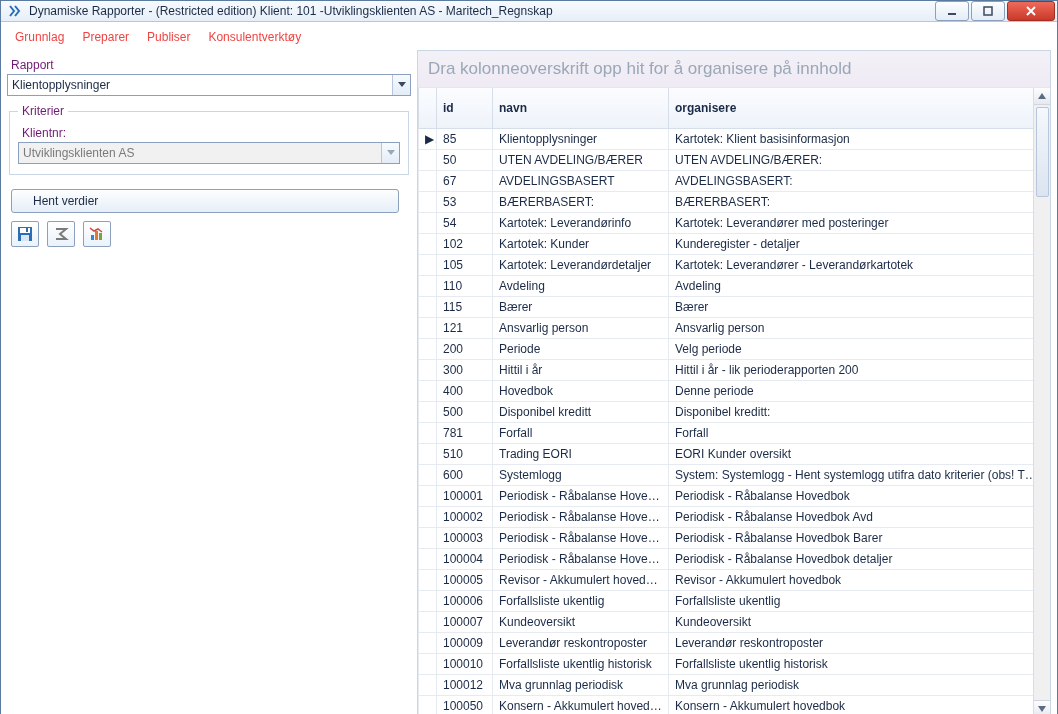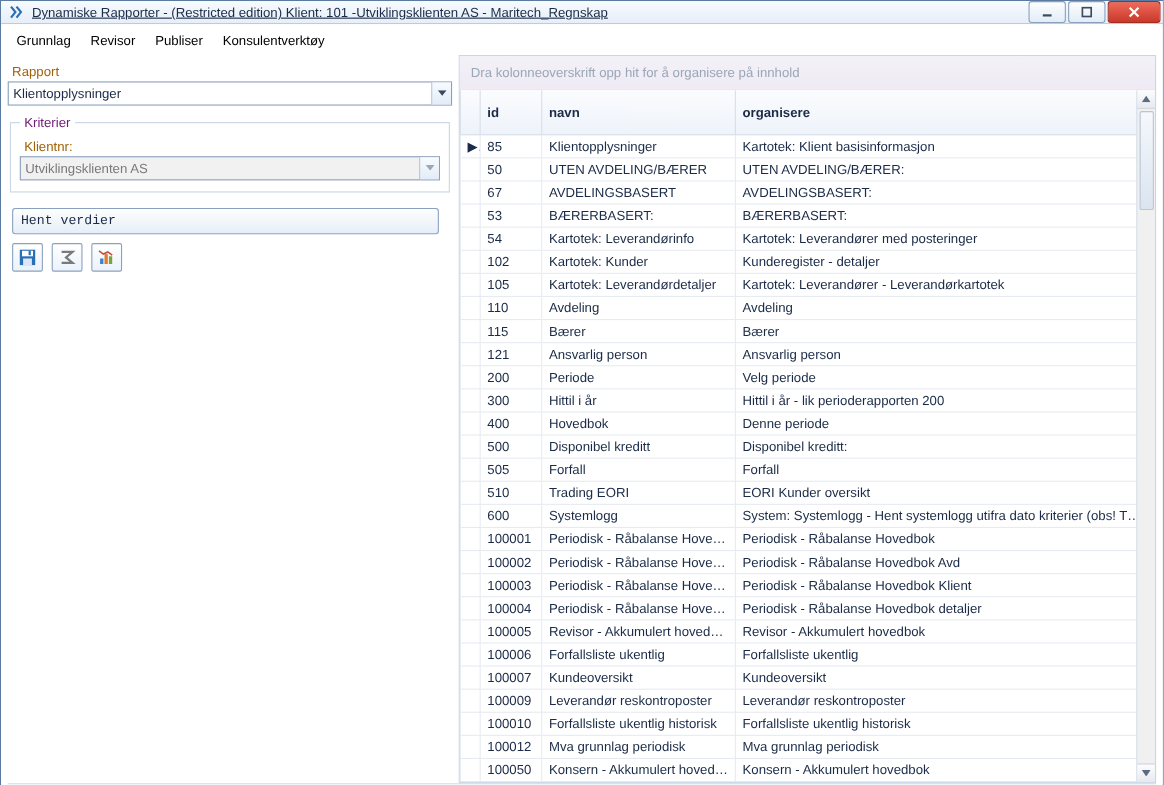--- a/index.html
+++ b/index.html
@@ -1,43 +1,43 @@
 <!DOCTYPE html>
 <html><head>
 <meta charset="utf-8">
 <style>
   * { box-sizing: border-box; }
   html, body { margin:0; padding:0; font-family: "Segoe UI", Tahoma, sans-serif; font-size:12px; background:#fff; }
   .window { width:1058px; height:714px; border:1px solid #5a7aa0; background:#fff; display:flex; flex-direction:column; box-shadow:0 0 6px rgba(0,0,0,.2); }
   .titlebar { height:30px; background:linear-gradient(#f7fbff,#e6eef8); display:flex; align-items:center; padding:0 2px 0 6px; border-bottom:1px solid #b7c6da; }
   .titlebar .app-icon { width:16px; height:16px; margin-right:6px; display:inline-flex; align-items:center; justify-content:center; }
-  .titlebar .title { color:#1b2b47; font-size:12px; flex:1; white-space:nowrap; overflow:hidden;text-decoration:underline; }
+  .titlebar .title { color:#1b2b47; font-size:12px; flex:1; white-space:nowrap; overflow:hidden; }
   .winbtns { display:flex; gap:0; }
   .winbtn { width:34px; height:20px; border:1px solid #8aa0bd; background:linear-gradient(#fdfefe,#e3ecf7); border-radius:3px; margin-left:2px; display:flex; align-items:center; justify-content:center; cursor:default; }
   .winbtn.close { width:48px; background:linear-gradient(#ef6a5a,#c9392a); border-color:#a32d20; color:#fff; }
   .winbtn svg { display:block; }
   .content { flex:1; display:flex; flex-direction:column; padding:4px 6px 2px 6px; background:#fff; }
-  .menubar { display:flex; gap:18px; padding:4px 8px 6px 8px; color:#000000; }
+  .menubar { display:flex; gap:18px; padding:4px 8px 6px 8px; color:#ef4444; }
   .menubar span { cursor:default; }
   .body { flex:1; display:flex; gap:6px; min-height:0; }
   .leftpanel { width:404px; display:flex; flex-direction:column; }
   .tabbtn { display:inline-block; border:1px solid #9db4cf; background:linear-gradient(#fff,#eaf1fa); padding:4px 14px; border-radius:3px 3px 0 0; margin-left:6px; color:#1b2b47; }
-  .label { color:#a16207; margin:8px 0 2px 4px; }
+  .label { color:#701a75; margin:8px 0 2px 4px; }
   .combo { position:relative; width:100%; border:1px solid #8aa0bd; background:#fff; height:22px; display:flex; align-items:center; }
   .combo input { border:0; outline:0; flex:1; height:100%; padding:0 4px; font:inherit; color:#1b2b47; background:transparent; }
   .combo .arrow { width:18px; height:100%; border-left:1px solid #b7c6da; display:flex; align-items:center; justify-content:center; background:linear-gradient(#f7fbff,#e3ecf7); }
   .combo.disabled { background:#f1f1f1; }
   .combo.disabled input { color:#7a7a7a; }
   fieldset.kriterier { border:1px solid #c9d6e6; margin:8px 2px 0 2px; padding:6px 8px 10px 8px; }
   fieldset.kriterier legend { color:#701a75; padding:0 4px; }
-  .btn { border:1px solid #8aa0bd; background:linear-gradient(#fdfefe,#e6eef8); padding:4px 7px; border-radius:3px; color:#1b2b47; display:inline-block; margin:14px 12px 8px 4px;font-family:Liberation Mono, monospace; }
+  .btn { border:1px solid #8aa0bd; background:linear-gradient(#fdfefe,#e6eef8); padding:4px 21px; border-radius:3px; color:#1b2b47; display:inline-block; margin:14px 12px 8px 4px; }
   .iconrow { display:flex; gap:8px; margin-left:4px; }
   .iconbtn { width:28px; height:26px; border:1px solid #8aa0bd; background:linear-gradient(#fff,#eaf2fb); border-radius:2px; display:flex; align-items:center; justify-content:center; }
   .rightpanel { flex:1; border:1px solid #c9d6e6; display:flex; flex-direction:column; min-width:0; position:relative; }
-  .grouphint { color:#9aa7b6; padding:8px 10px; font-size:12px; border-bottom:1px solid #e2e8f0; background:linear-gradient(#f3f1f8,#efeaf4); }
+  .grouphint { color:#9aa7b6; padding:8px 10px; font-size:17px; border-bottom:1px solid #e2e8f0; background:linear-gradient(#f3f1f8,#efeaf4); }
   .gridwrap { flex:1; overflow:hidden; position:relative; }
   table.grid { width:100%; border-collapse:collapse; table-layout:fixed; }
   table.grid th { text-align:left; font-weight:bold; color:#1b2b47; background:linear-gradient(#fbfcfe,#eef3fa); border:1px solid #d6dee9; border-top:0; padding:13px 6px; height:22px; }
   table.grid td { border:1px solid #e6ebf2; padding:2px 6px; color:#1b2b47; white-space:nowrap; overflow:hidden; text-overflow:ellipsis; height:21px; }
   .rowmark { width:18px; text-align:center; color:#5a6b82; }
   col.c-mark { width:18px; } col.c-id{ width:56px;} col.c-navn{ width:176px;} col.c-besk{ }
   .vscroll { position:absolute; right:0; top:0; bottom:0; width:17px; background:#f0f0f0; border-left:1px solid #d6dee9; display:flex; flex-direction:column; align-items:center; }
   .vscroll .arrowbtn { width:100%; height:17px; background:linear-gradient(#fdfdfd,#e6e9ef); border-bottom:1px solid #cfd6df; display:flex; align-items:center; justify-content:center; }
   .vscroll .arrowbtn.bottom { border-bottom:0; border-top:1px solid #cfd6df; }
   .vscroll .thumb { width:13px; flex:0 0 90px; margin-top:2px; background:linear-gradient(#f5f8fc,#dbe4f0); border:1px solid #b7c6da; border-radius:2px; }
@@ -72,21 +72,21 @@
             <path d="M2 2 L10 10 M10 2 L2 10" stroke="#fff" stroke-width="2"></path>
           </svg>
       </div>
     </div>
   </div>
 
   <div class="content">
 
     <div class="menubar">
       <span>Grunnlag</span>
-      <span>Revisor</span>
+      <span>Preparer</span>
       <span>Publiser</span>
       <span>Konsulentverktøy</span>
     </div>
 
     <div class="body">
 
       <div class="leftpanel">
 
         <div class="label">Rapport</div>
         <div class="combo">
@@ -236,21 +236,21 @@
                   <td>Denne periode</td>
                 </tr>
                 <tr>
                   <td class="rowmark"></td>
                   <td>500</td>
                   <td>Disponibel kreditt</td>
                   <td>Disponibel kreditt:</td>
                 </tr>
                 <tr>
                   <td class="rowmark"></td>
-                  <td>505</td>
+                  <td>781</td>
                   <td>Forfall</td>
                   <td>Forfall</td>
                 </tr>
                 <tr>
                   <td class="rowmark"></td>
                   <td>510</td>
                   <td>Trading EORI</td>
                   <td>EORI Kunder oversikt</td>
                 </tr>
                 <tr>
@@ -268,21 +268,21 @@
                 <tr>
                   <td class="rowmark"></td>
                   <td>100002</td>
                   <td>Periodisk - Råbalanse Hovedbok ...</td>
                   <td>Periodisk - Råbalanse Hovedbok Avd</td>
                 </tr>
                 <tr>
                   <td class="rowmark"></td>
                   <td>100003</td>
                   <td>Periodisk - Råbalanse Hovedbok B...</td>
-                  <td>Periodisk - Råbalanse Hovedbok Klient</td>
+                  <td>Periodisk - Råbalanse Hovedbok Barer</td>
                 </tr>
                 <tr>
                   <td class="rowmark"></td>
                   <td>100004</td>
                   <td>Periodisk - Råbalanse Hovedbok d...</td>
                   <td>Periodisk - Råbalanse Hovedbok detaljer</td>
                 </tr>
                 <tr>
                   <td class="rowmark"></td>
                   <td>100005</td>

